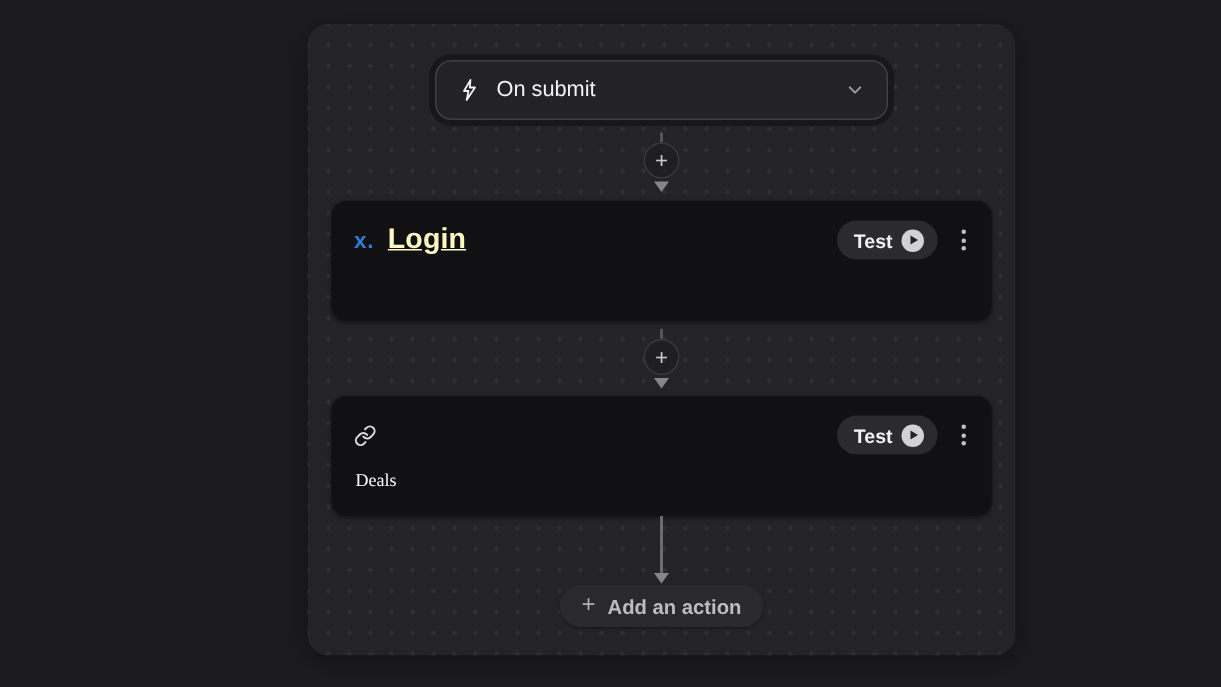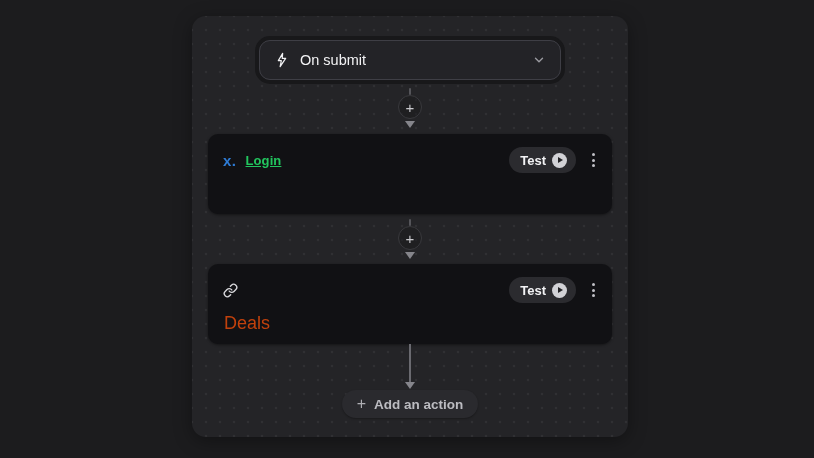--- a/index.html
+++ b/index.html
@@ -4,21 +4,21 @@
 <style>
   * { margin:0; padding:0; box-sizing:border-box; }
   html,body { width:814px; height:458px; overflow:hidden; }
   body {
     background:#1c1c1e;
     font-family:"Liberation Sans","DejaVu Sans",sans-serif;
     position:relative;
   }
   
   .canvas {
-    position:absolute; left:192px; top:16px; width:436px; height:421px;
+    position:absolute; left:205px; top:16px; width:472px; height:421px;
     background-color:#242427;
     background-image:radial-gradient(circle, #303033 1.3px, transparent 1.6px);
     background-size:14px 14px;
     background-position:7px 7px;
     border-radius:14px;
     box-shadow:0 4px 18px rgba(0,0,0,.35);
   }
   .flow {
     position:absolute; inset:0;
     display:flex; flex-direction:column; align-items:center;
@@ -68,22 +68,22 @@
     box-shadow:0 1px 3px rgba(0,0,0,.45);
     padding:13px 14px 0 15px;
     cursor:pointer;
   }
   .card-top { display:flex; align-items:center; }
   .node-logo {
     color:#2e7cd6; font-weight:800; font-size:15px; letter-spacing:.5px;
     margin-right:9px; line-height:1;
   }
   .node-icon { margin-right:9px; display:flex; }
-  .card-title { color:#22c55e; font-size:13px; font-weight:700; letter-spacing:.1px;text-decoration:underline; }
-  .card-sub { color:#c2410c; font-size:18px; margin-top:10px; padding-left:1px; }
+  .card-title { color:#fef9c3; font-size:19px; font-weight:700; letter-spacing:.1px;text-decoration:underline; }
+  .card-sub { color:#ffffff; font-size:12px; margin-top:10px; padding-left:1px;font-family:Liberation Serif, serif; }
   .card-actions { margin-left:auto; display:flex; align-items:center; gap:13px;justify-content:space-between; }
   .test-btn {
     height:26px; background:#2b2b2f; border:none; border-radius:14px;
     display:flex; align-items:center; gap:6px; padding:0 9px 0 11px;
     color:#f2f2f4; font-size:13px; font-weight:600; cursor:pointer;
     font-family:inherit;
   }
   .play-circle {
     width:15px; height:15px; border-radius:50%; background:#d2d2d6;
     display:flex; align-items:center; justify-content:center;

